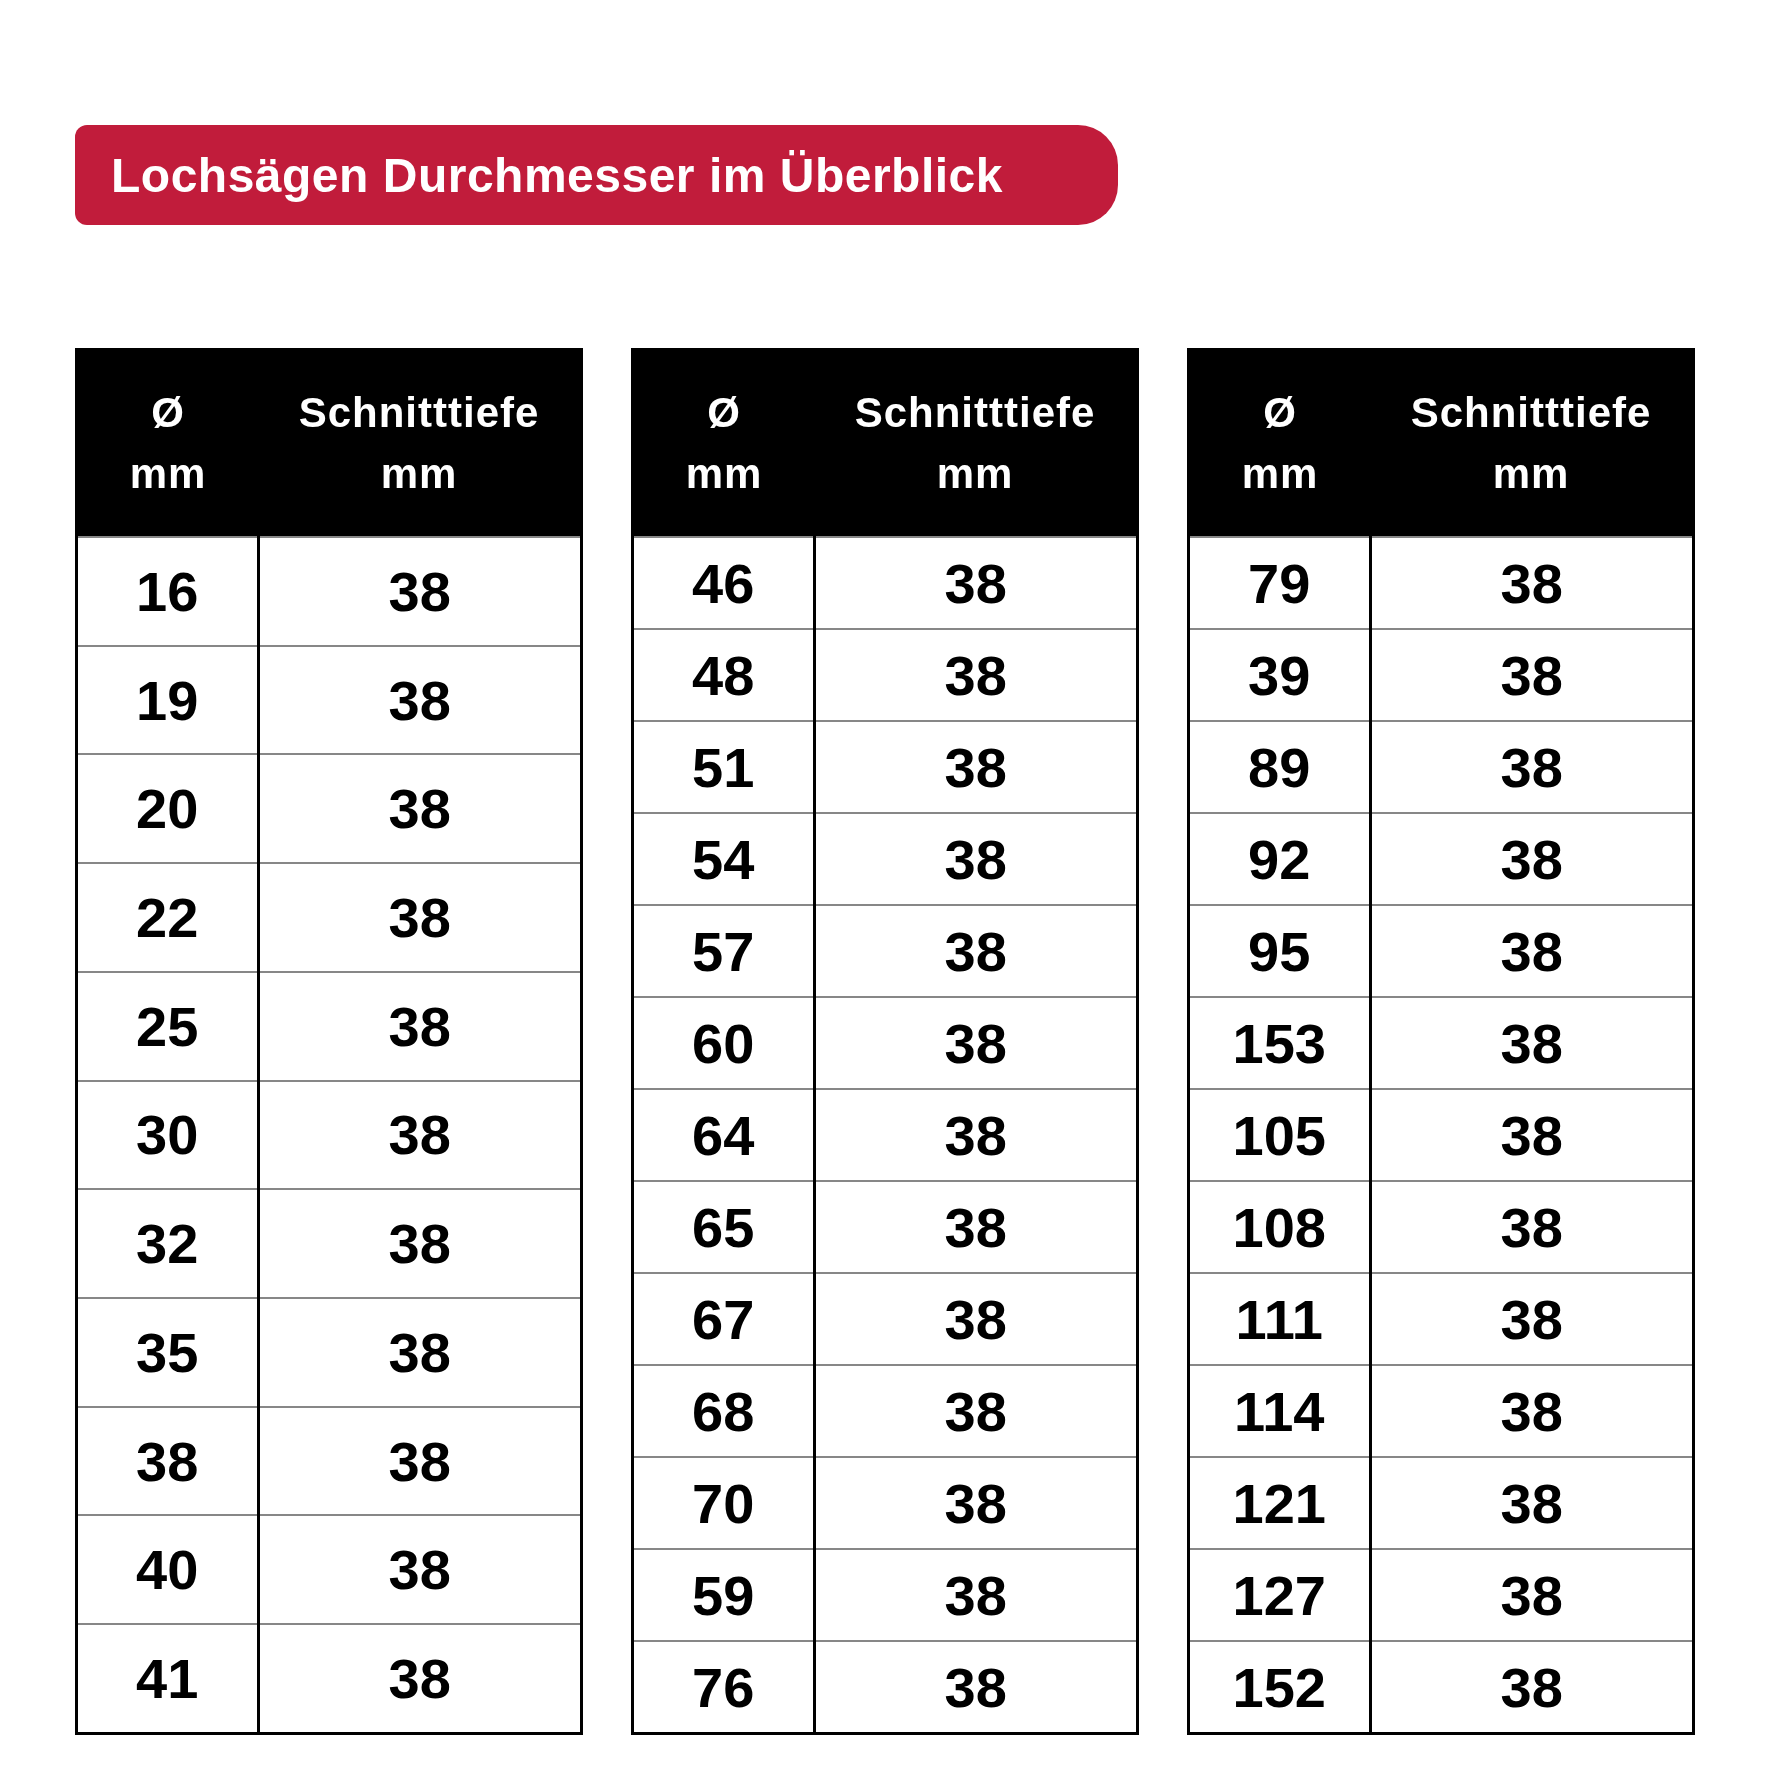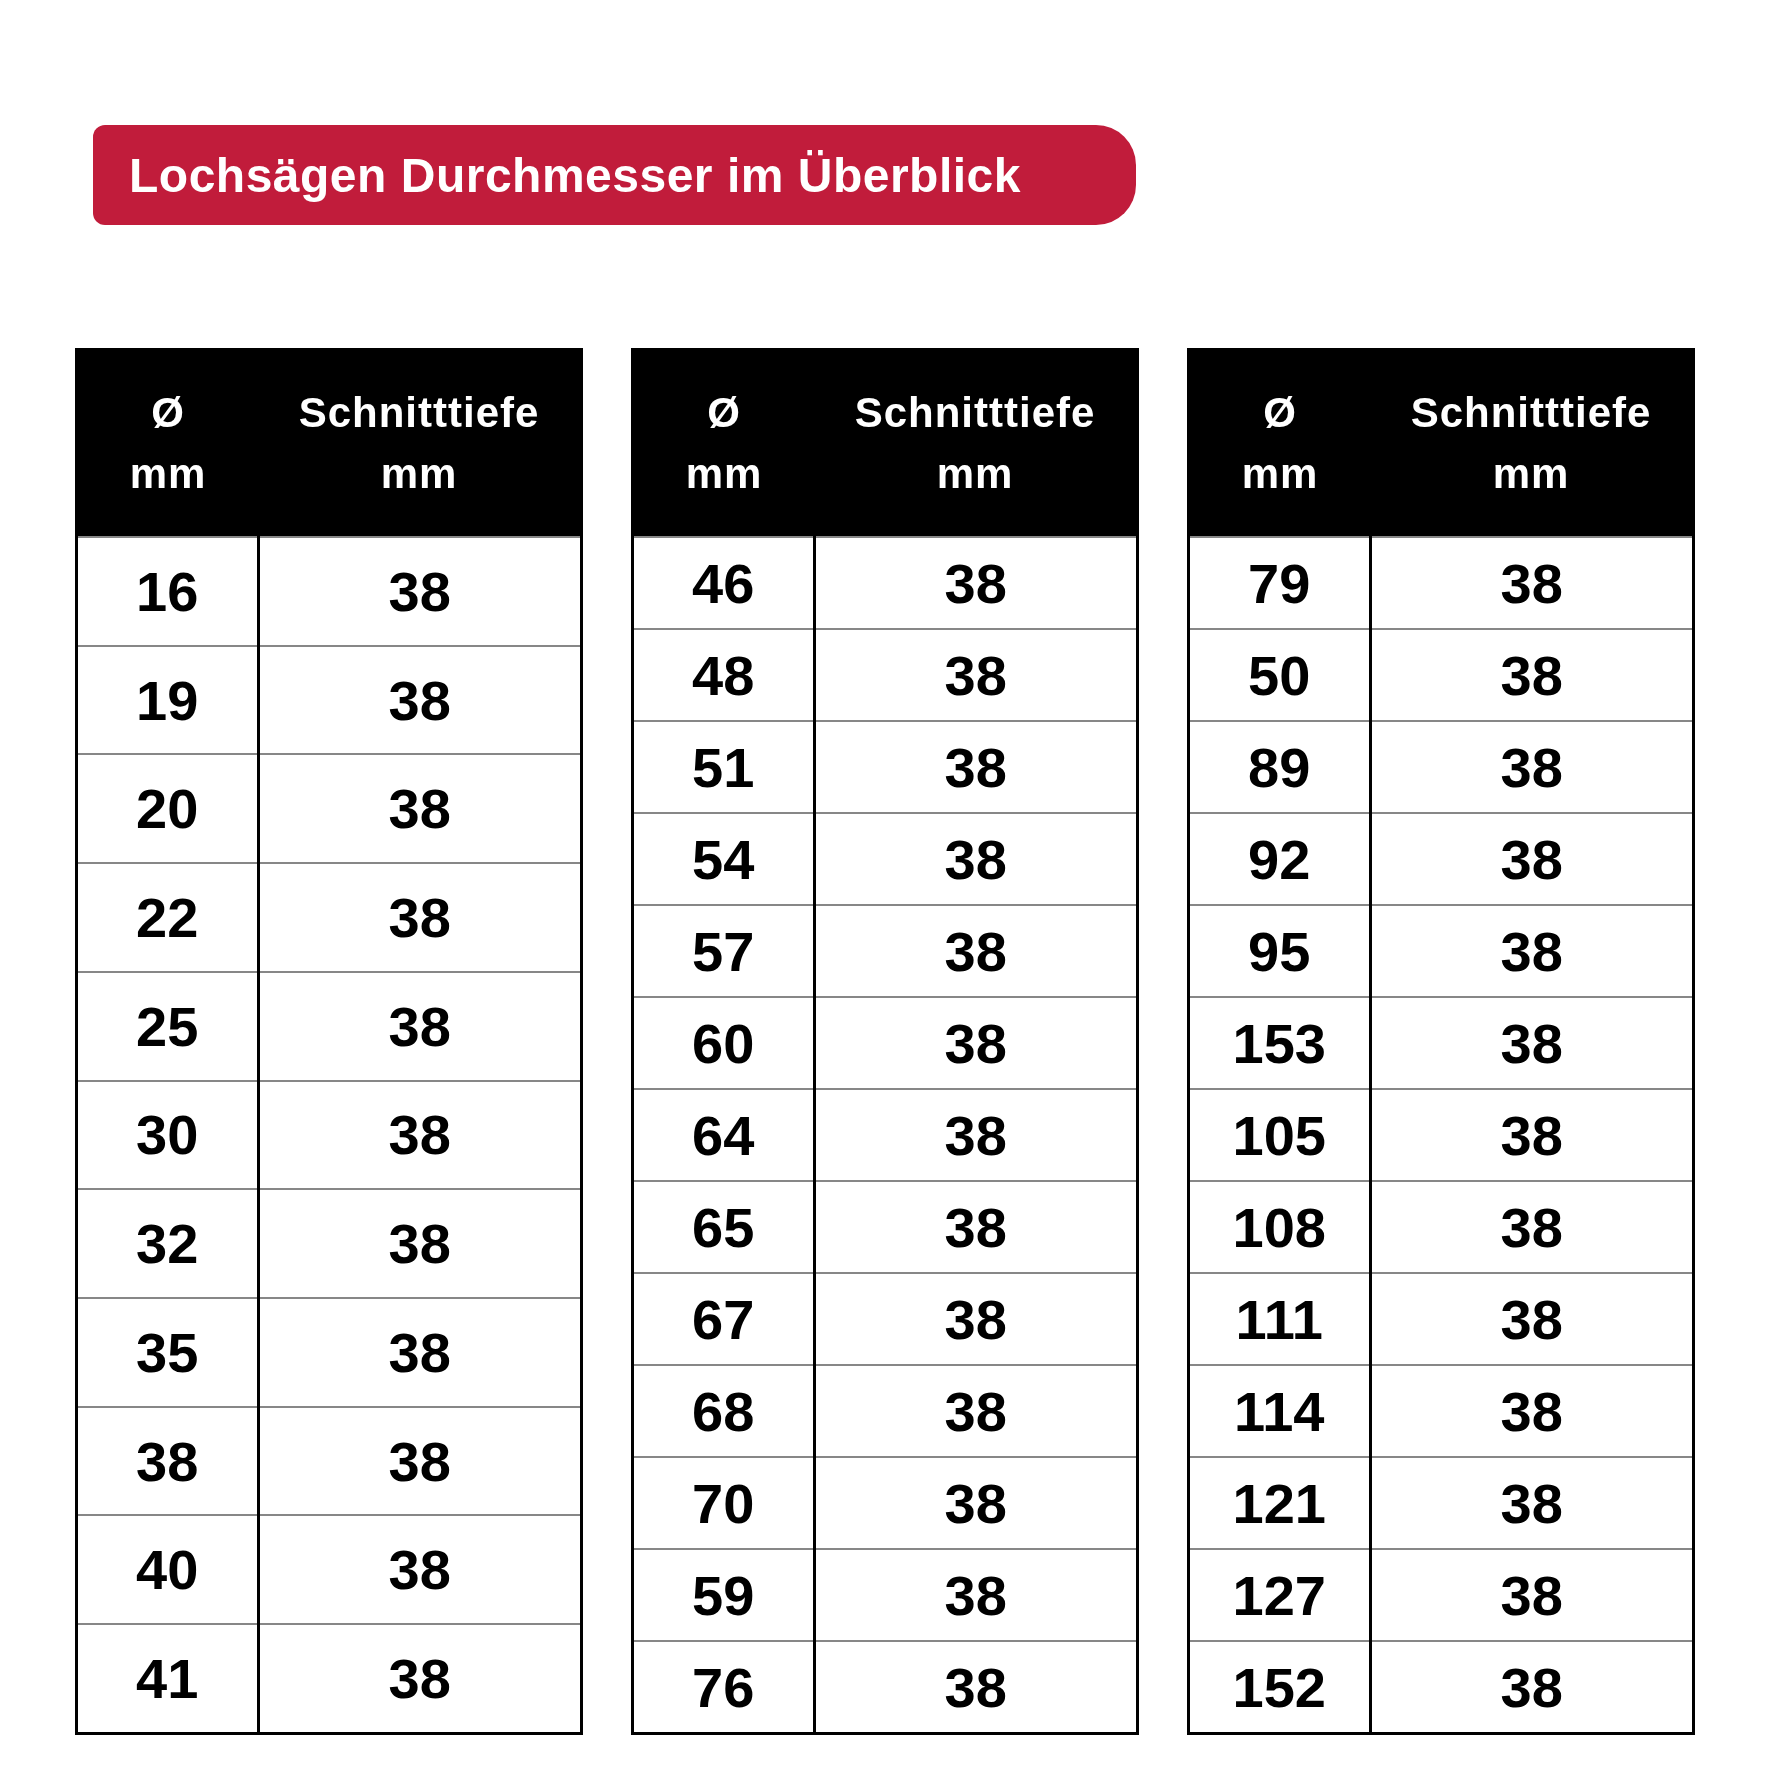--- a/index.html
+++ b/index.html
@@ -10,21 +10,21 @@
   html,body{margin:0;padding:0;}
   body{
     width:1772px;height:1772px;background:#ffffff;position:relative;
     font-family:"Liberation Sans",sans-serif;overflow:hidden;
   }
   .banner{
     position:absolute;left:75px;top:125px;width:1043px;height:100px;
     background:var(--banner-bg);color:var(--banner-text);
     border-radius:12px 40px 40px 12px;
     display:flex;align-items:center;box-sizing:border-box;padding-left:36px;
-    font-size:48px;font-weight:700;letter-spacing:0.5px;white-space:nowrap;margin-left:18px;
+    font-size:48px;font-weight:700;letter-spacing:0.5px;white-space:nowrap;
   }
   .tables{
     position:absolute;left:75px;top:348px;display:flex;gap:48px;
   }
   table{
     border-collapse:collapse;width:508px;table-layout:fixed;
     border:3px solid var(--table-border);
   }
   thead th{
     background:var(--header-bg);color:var(--header-text);
@@ -192,21 +192,21 @@
           <span class="h-line">mm</span>
         </th>
       </tr>
     </thead>
     <tbody>
         <tr>
           <td class="col-d">79</td>
           <td class="col-t">38</td>
         </tr>
         <tr>
-          <td class="col-d">50</td>
+          <td class="col-d">39</td>
           <td class="col-t">38</td>
         </tr>
         <tr>
           <td class="col-d">89</td>
           <td class="col-t">38</td>
         </tr>
         <tr>
           <td class="col-d">92</td>
           <td class="col-t">38</td>
         </tr>

